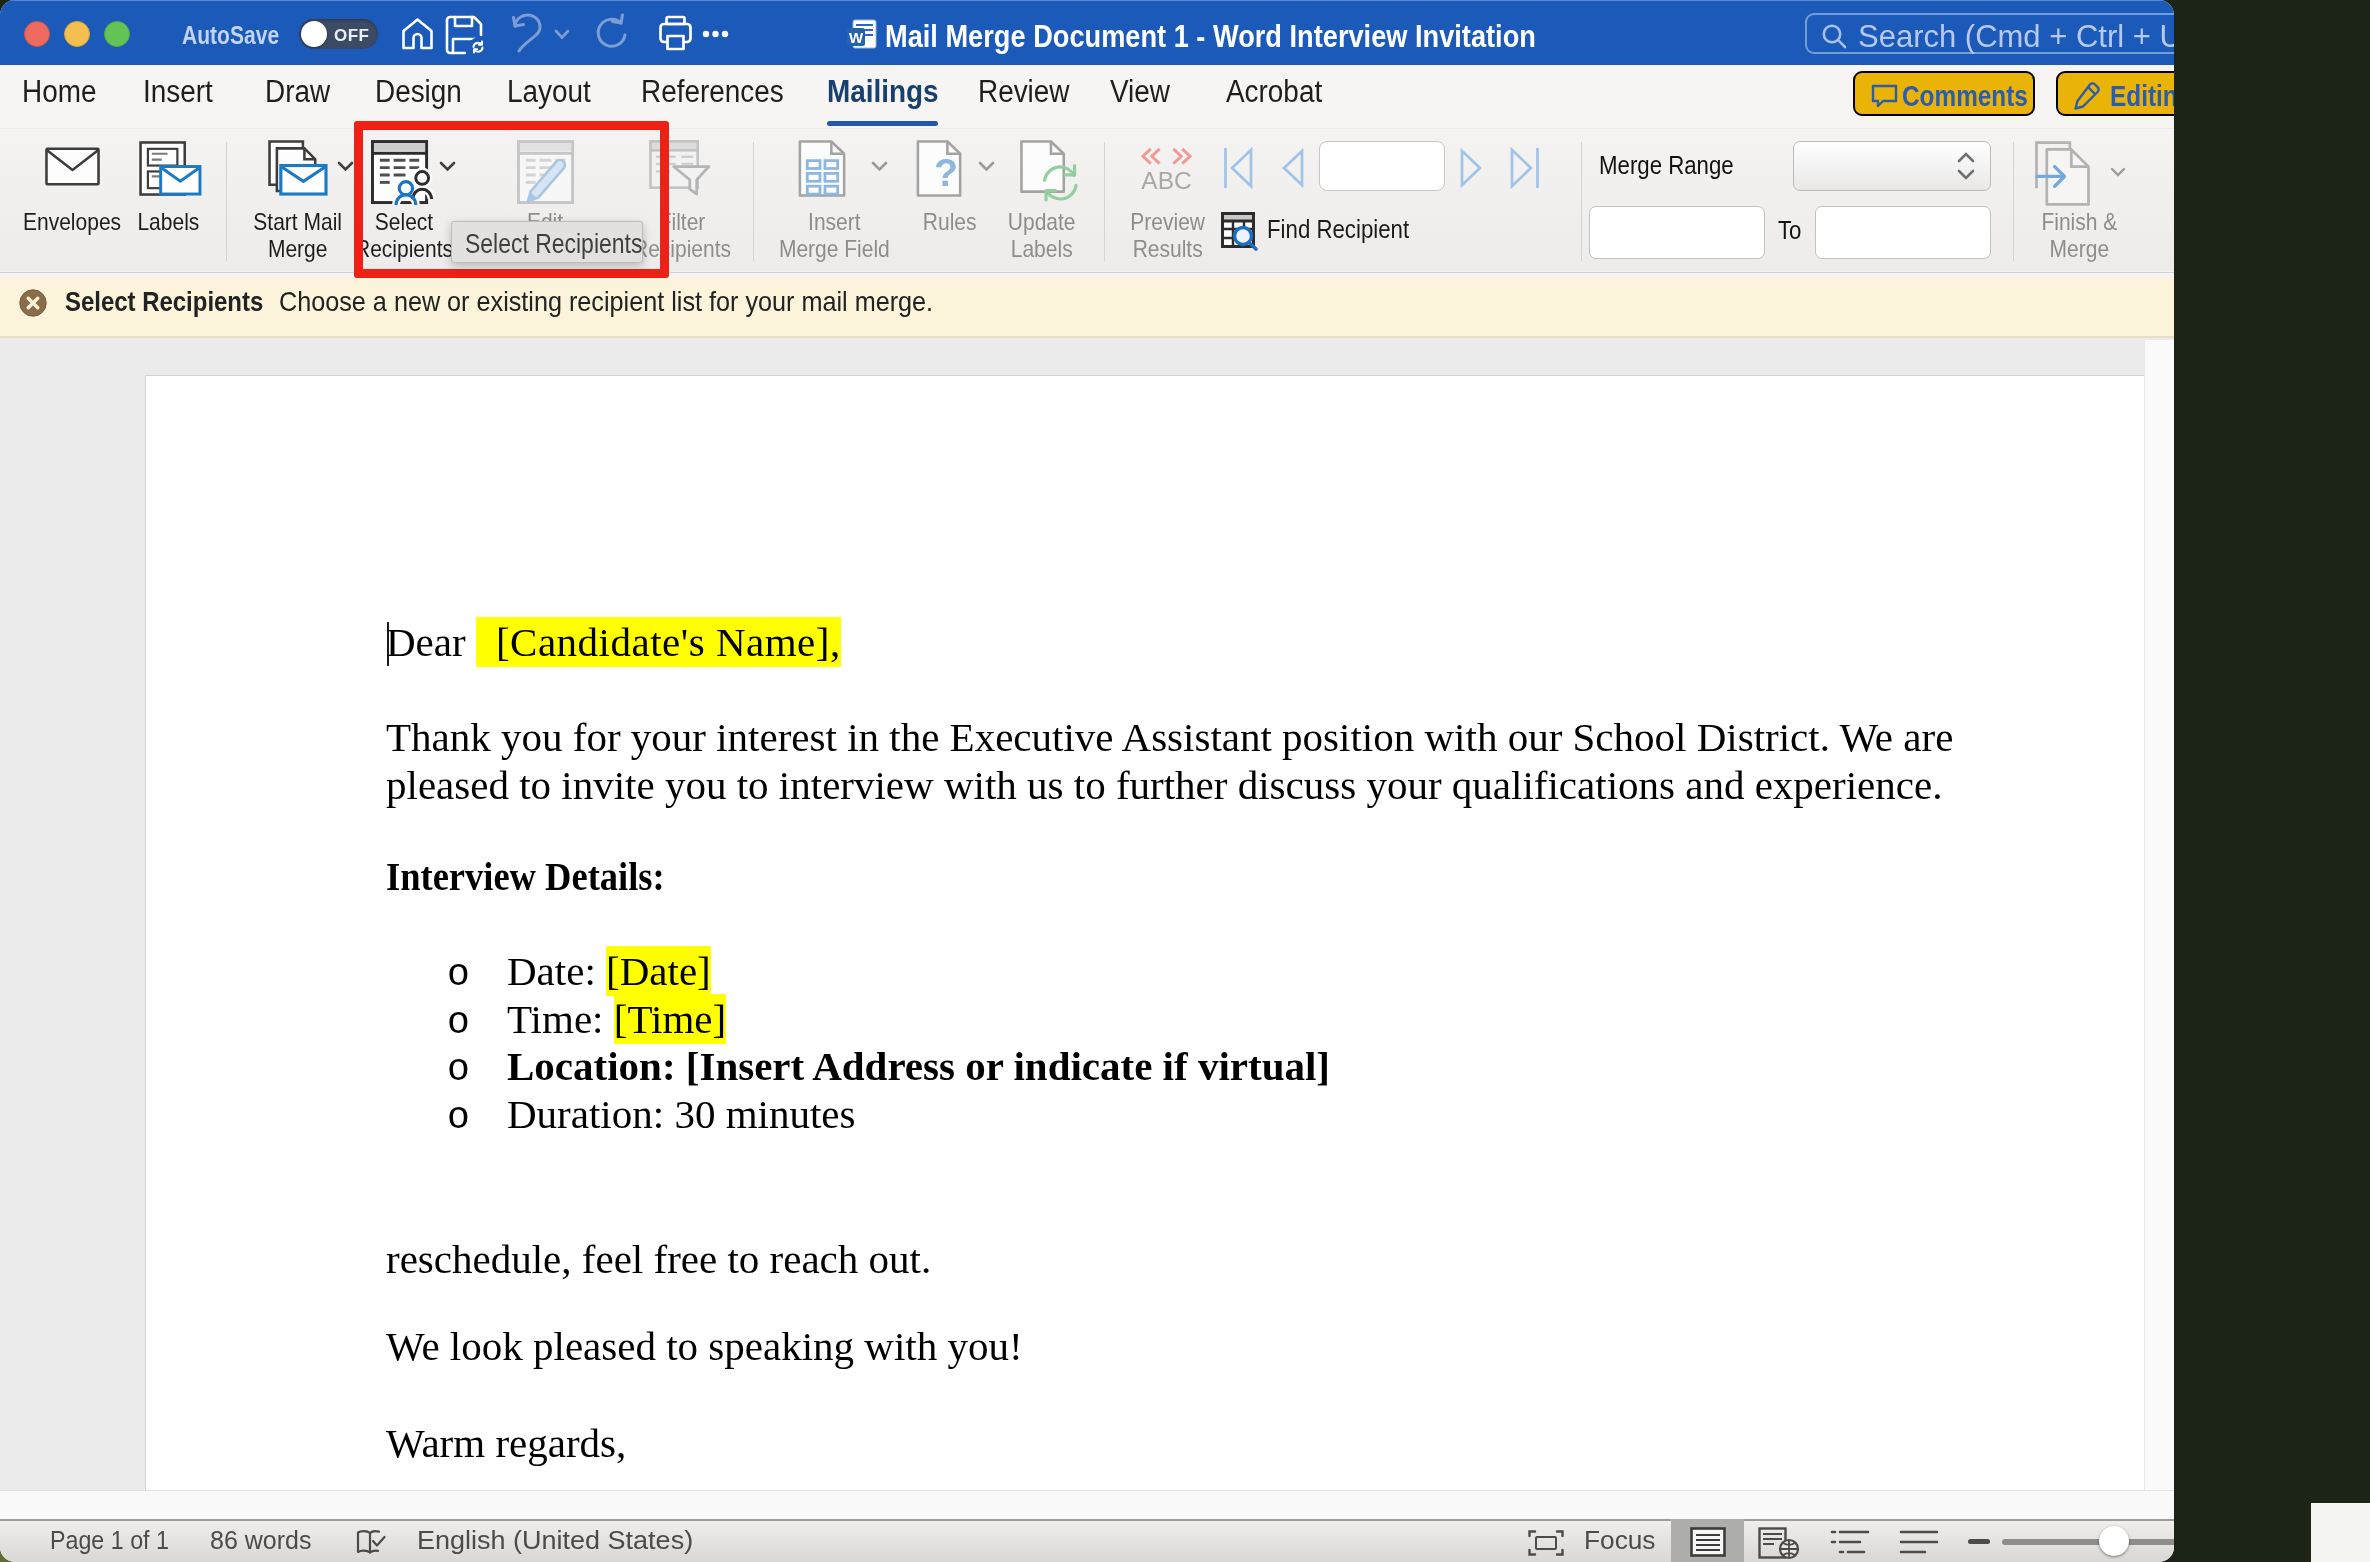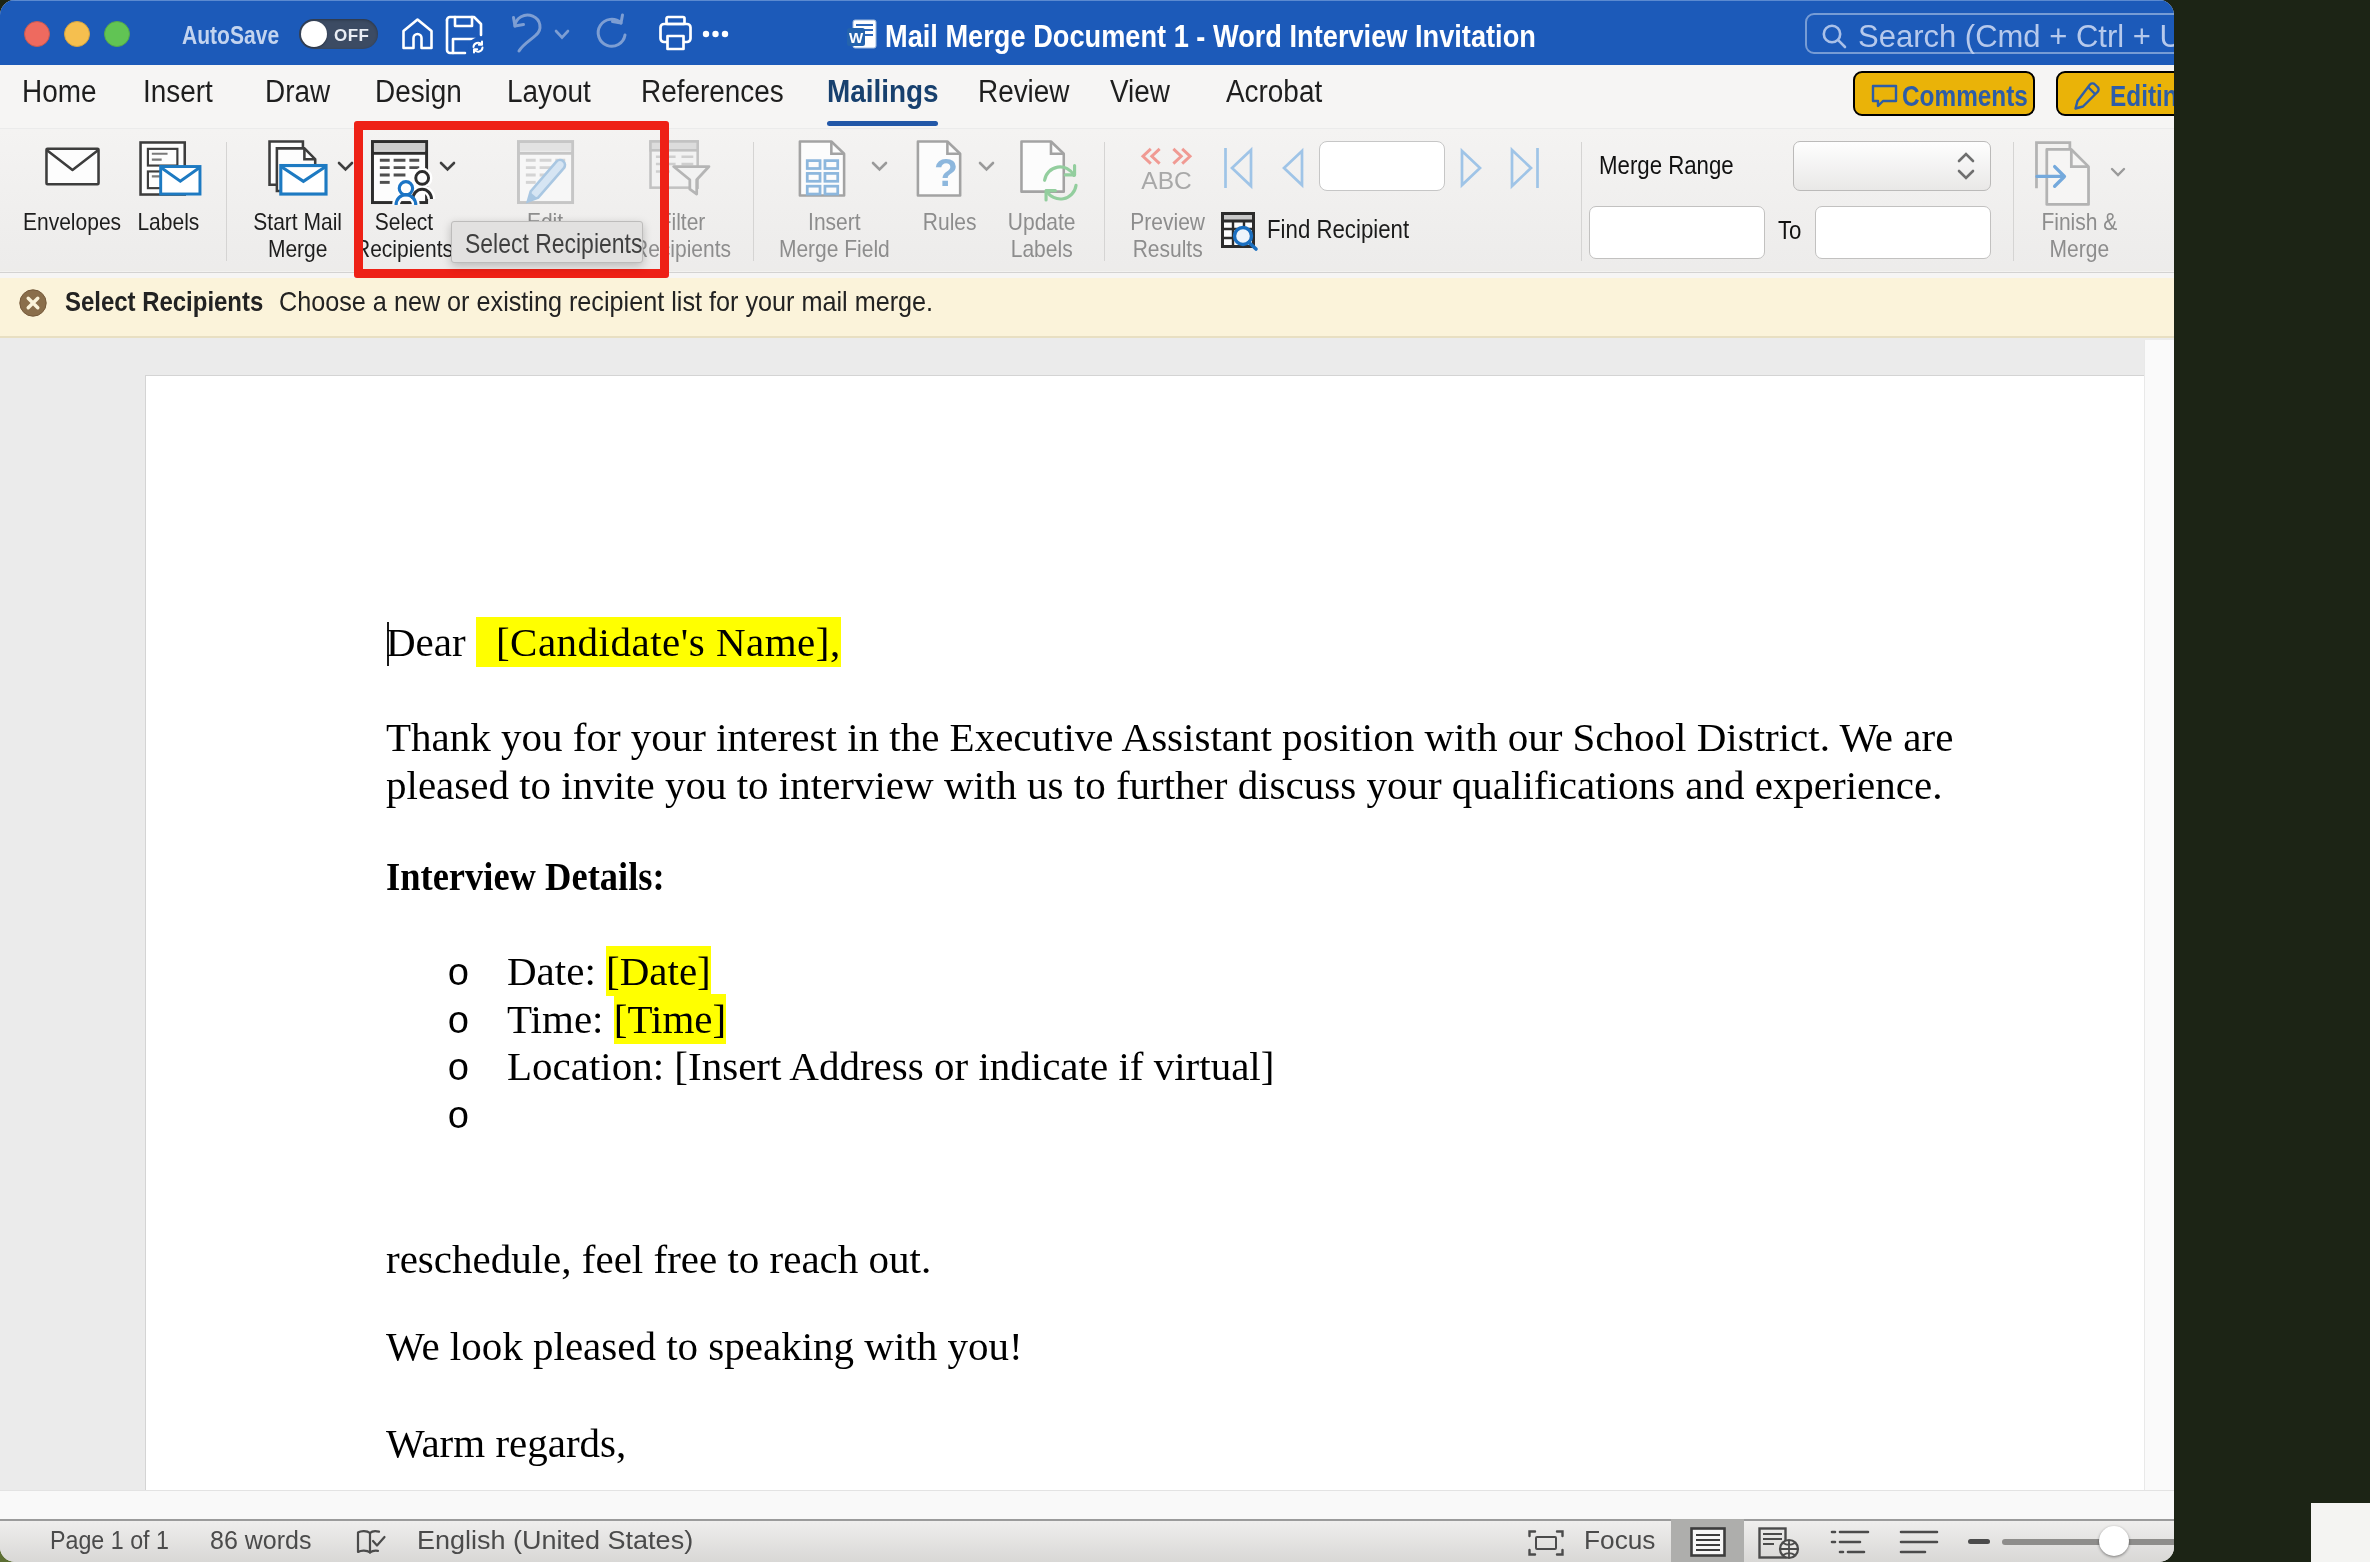--- a/index.html
+++ b/index.html
@@ -377,22 +377,23 @@
       <div class="caret"></div>
       <div class="ln" style="top:242px;">Dear <span class="hl" style="letter-spacing:0.5px;padding-left:20px;">[Candidate's Name],</span></div>
       <div class="ln" style="top:337px;">Thank you for your interest in the Executive Assistant position with our School District. We are</div>
       <div class="ln" style="top:385px;">pleased to invite you to interview with us to further discuss your qualifications and experience.</div>
       <div class="ln" style="top:476px;"><b style="display:inline-block;transform:scaleX(.89);transform-origin:left;">Interview Details:</b></div>
       <div class="bull" style="top:571px;">o</div>
       <div class="ln" style="left:361px; top:571px;">Date: <span class="hl">[Date]</span></div>
       <div class="bull" style="top:619px;">o</div>
       <div class="ln" style="left:361px; top:619px;">Time: <span class="hl">[Time]</span></div>
       <div class="bull" style="top:666px;">o</div>
-      <div class="ln" style="left:361px; top:666px;">Location: [Insert Address or indicate if virtual]</div>
+      <div class="ln" style="left:361px; top:666px;font-weight:bold;">Location: [Insert Address or indicate if virtual]</div>
       <div class="bull" style="top:714px;">o</div>
+      <div class="ln" style="left:361px; top:714px;">Duration: 30 minutes</div>
       <div class="ln" style="top:859px;">reschedule, feel free to reach out.</div>
       <div class="ln" style="top:946px;">We look pleased to speaking with you!</div>
       <div class="ln" style="top:1043px;">Warm regards,</div>
     </div>
     <div class="vtrack"></div>
   </div>
   <div class="vthumb"></div>
   <div class="hstrip"></div>
 
   <div class="statusbar">

